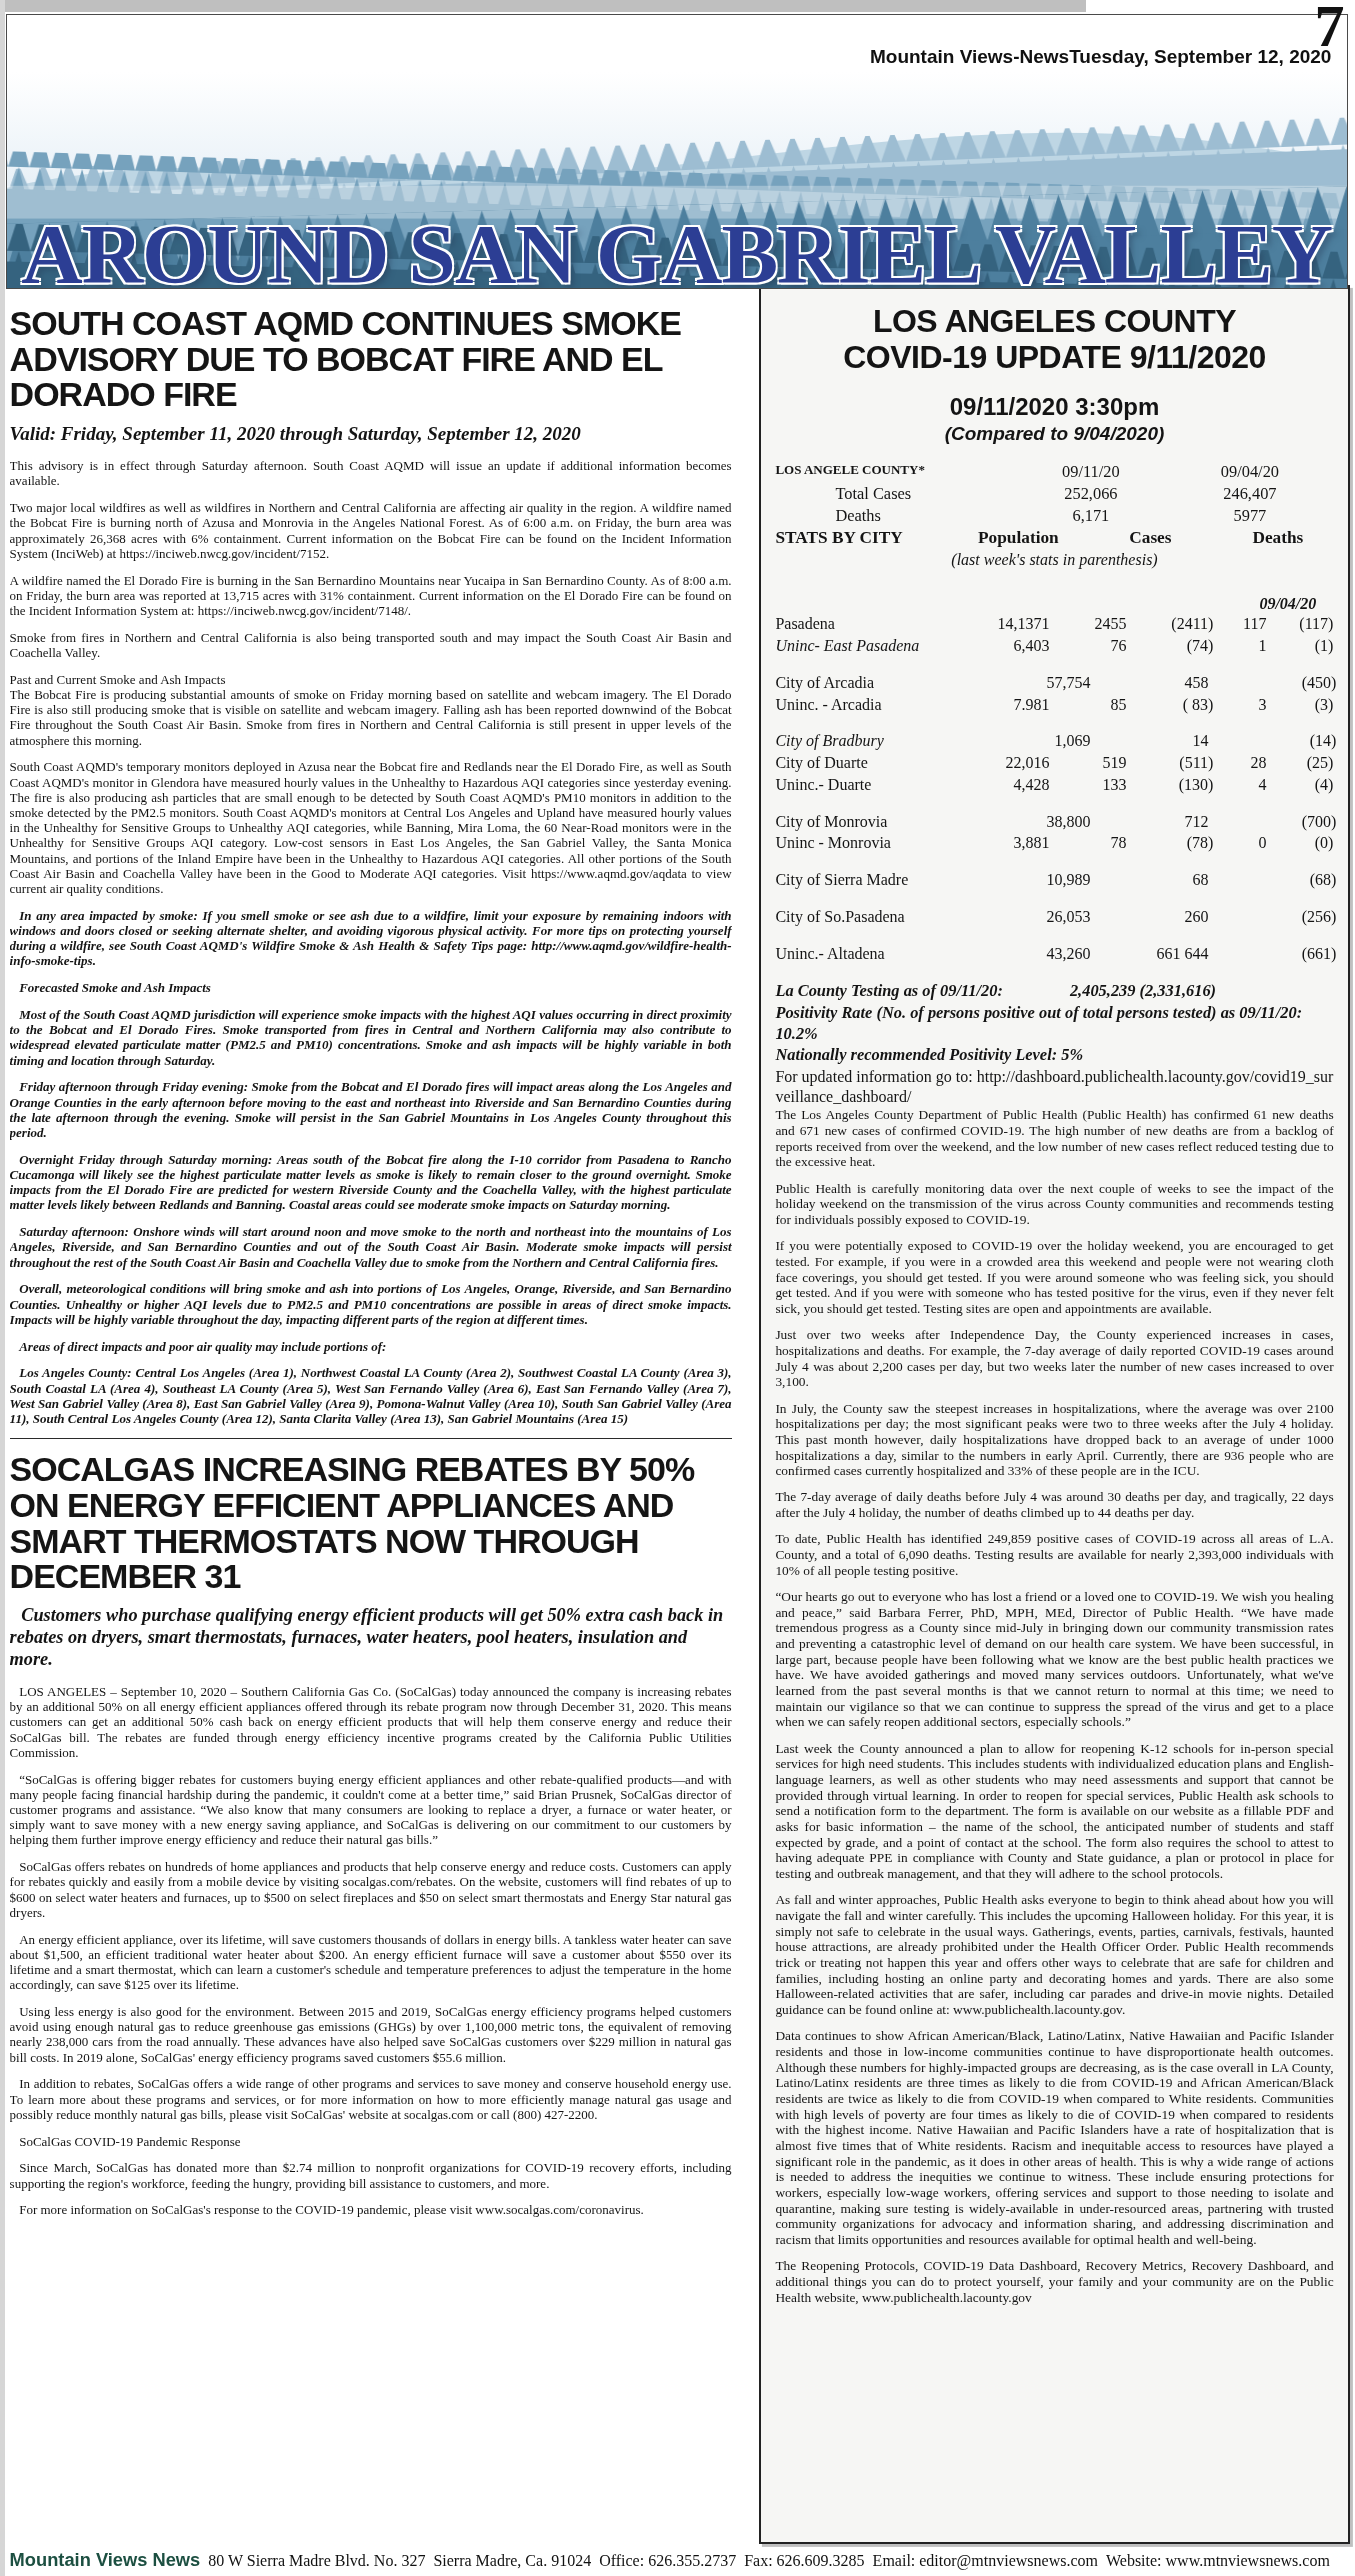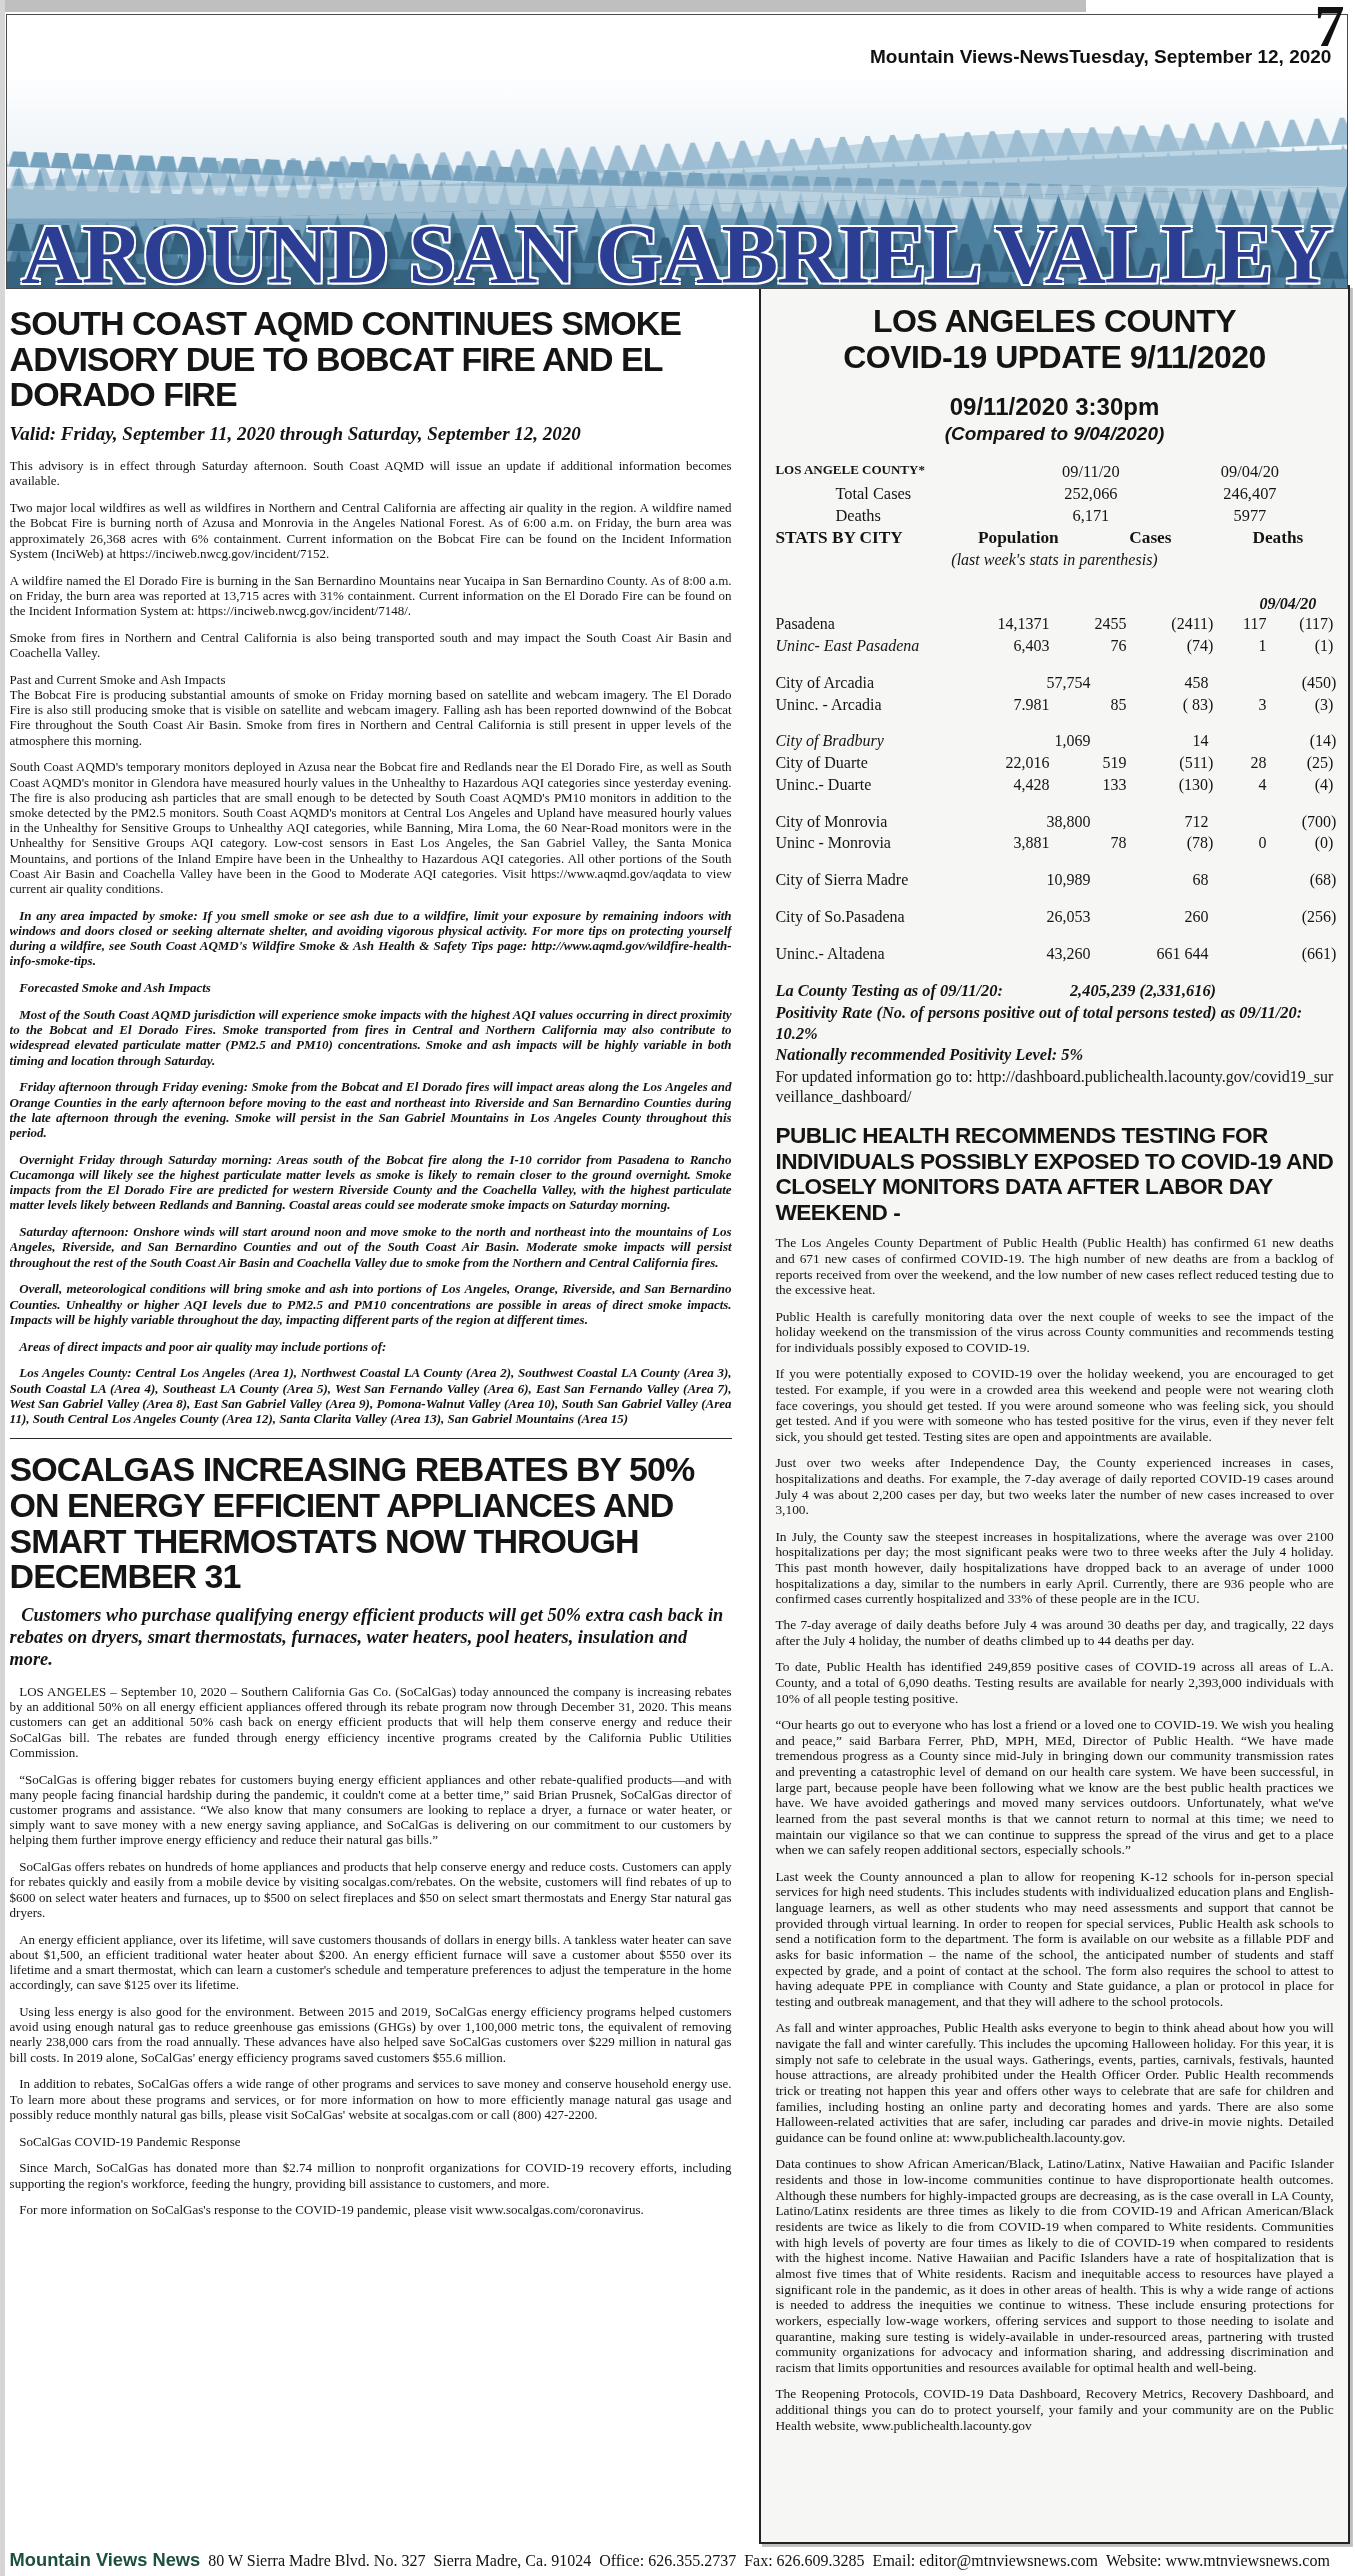--- a/index.html
+++ b/index.html
@@ -327,21 +327,20 @@
   <div class="cv-testing">
     <div class="t1">
       <span>La County Testing as of 09/11/20:</span>
       <span class="tv">2,405,239    (2,331,616)</span>
     </div>
     <div>Positivity Rate (No. of persons positive out of total persons tested)   as 09/11/20:  10.2%</div>
     <div>Nationally recommended Positivity Level:   5%</div>
   </div>
   <div class="cv-info">For updated information go to: http://dashboard.publichealth.lacounty.gov/covid19_surveillance_dashboard/</div>
 
-  <h2 class="ph-head">PUBLIC HEALTH RECOMMENDS TESTING FOR INDIVIDUALS POSSIBLY EXPOSED TO COVID-19 AND CLOSELY MONITORS DATA AFTER LABOR DAY WEEKEND -</h2>
   <p class="ph-p">The Los Angeles County Department of Public Health (Public Health) has confirmed 61 new deaths and 671 new cases of confirmed COVID-19. The high number of new deaths are from a backlog of reports received from over the weekend, and the low number of new cases reflect reduced testing due to the excessive heat.</p>
   <p class="ph-p">Public Health is carefully monitoring data over the next couple of weeks to see the impact of the holiday weekend on the transmission of the virus across County communities and recommends testing for individuals possibly exposed to COVID-19.</p>
   <p class="ph-p">If you were potentially exposed to COVID-19 over the holiday weekend, you are encouraged to get tested. For example, if you were in a crowded area this weekend and people were not wearing cloth face coverings, you should get tested. If you were around someone who was feeling sick, you should get tested. And if you were with someone who has tested positive for the virus, even if they never felt sick, you should get tested. Testing sites are open and appointments are available.</p>
   <p class="ph-p">Just over two weeks after Independence Day, the County experienced increases in cases, hospitalizations and deaths. For example, the 7-day average of daily reported COVID-19 cases around July 4 was about 2,200 cases per day, but two weeks later the number of new cases increased to over 3,100.</p>
   <p class="ph-p">In July, the County saw the steepest increases in hospitalizations, where the average was over 2100 hospitalizations per day; the most significant peaks were two to three weeks after the July 4 holiday. This past month however, daily hospitalizations have dropped back to an average of under 1000 hospitalizations a day, similar to the numbers in early April. Currently, there are 936 people who are confirmed cases currently hospitalized and 33% of these people are in the ICU.</p>
   <p class="ph-p">The 7-day average of daily deaths before July 4 was around 30 deaths per day, and tragically, 22 days after the July 4 holiday, the number of deaths climbed up to 44 deaths per day.</p>
   <p class="ph-p">To date, Public Health has identified 249,859 positive cases of COVID-19 across all areas of L.A. County, and a total of 6,090 deaths. Testing results are available for nearly 2,393,000 individuals with 10% of all people testing positive.</p>
   <p class="ph-p">“Our hearts go out to everyone who has lost a friend or a loved one to COVID-19. We wish you healing and peace,” said Barbara Ferrer, PhD, MPH, MEd, Director of Public Health. “We have made tremendous progress as a County since mid-July in bringing down our community transmission rates and preventing a catastrophic level of demand on our health care system. We have been successful, in large part, because people have been following what we know are the best public health practices we have. We have avoided gatherings and moved many services outdoors. Unfortunately, what we've learned from the past several months is that we cannot return to normal at this time; we need to maintain our vigilance so that we can continue to suppress the spread of the virus and get to a place when we can safely reopen additional sectors, especially schools.”</p>
   <p class="ph-p">Last week the County announced a plan to allow for reopening K-12 schools for in-person special services for high need students. This includes students with individualized education plans and English-language learners, as well as other students who may need assessments and support that cannot be provided through virtual learning. In order to reopen for special services, Public Health ask schools to send a notification form to the department. The form is available on our website as a fillable PDF and asks for basic information – the name of the school, the anticipated number of students and staff expected by grade, and a point of contact at the school. The form also requires the school to attest to having adequate PPE in compliance with County and State guidance, a plan or protocol in place for testing and outbreak management, and that they will adhere to the school protocols.</p>
   <p class="ph-p">As fall and winter approaches, Public Health asks everyone to begin to think ahead about how you will navigate the fall and winter carefully. This includes the upcoming Halloween holiday. For this year, it is simply not safe to celebrate in the usual ways. Gatherings, events, parties, carnivals, festivals, haunted house attractions, are already prohibited under the Health Officer Order. Public Health recommends trick or treating not happen this year and offers other ways to celebrate that are safe for children and families, including hosting an online party and decorating homes and yards. There are also some Halloween-related activities that are safer, including car parades and drive-in movie nights. Detailed guidance can be found online at: www.publichealth.lacounty.gov.</p>

